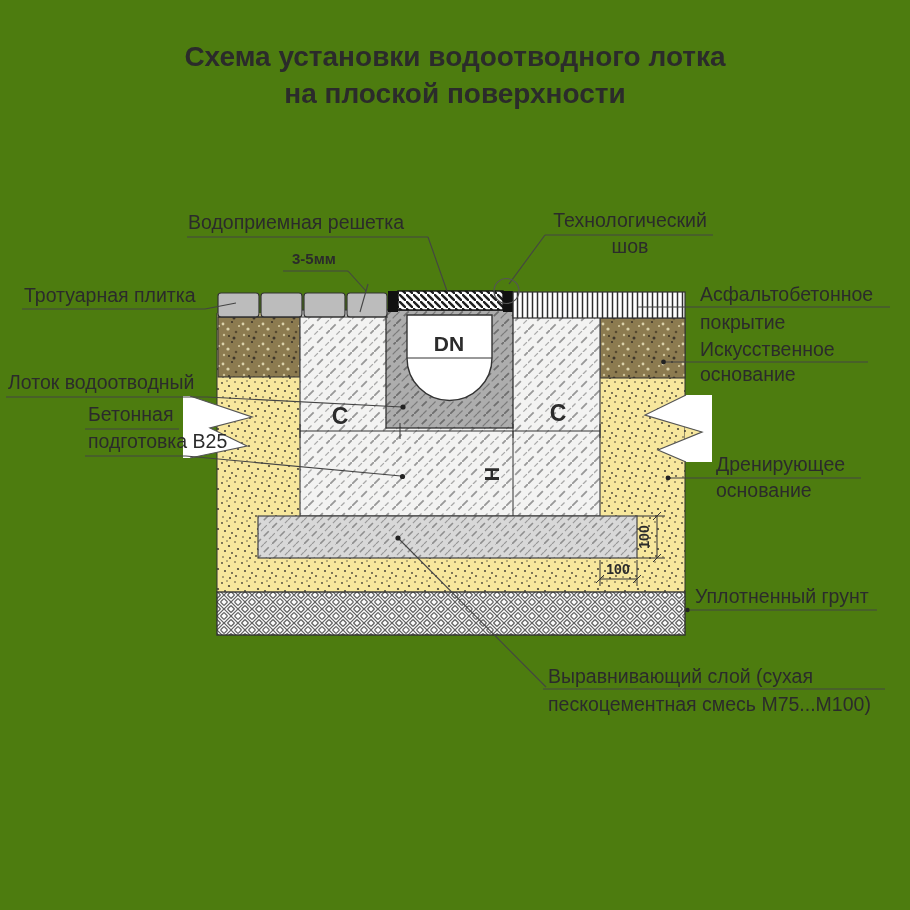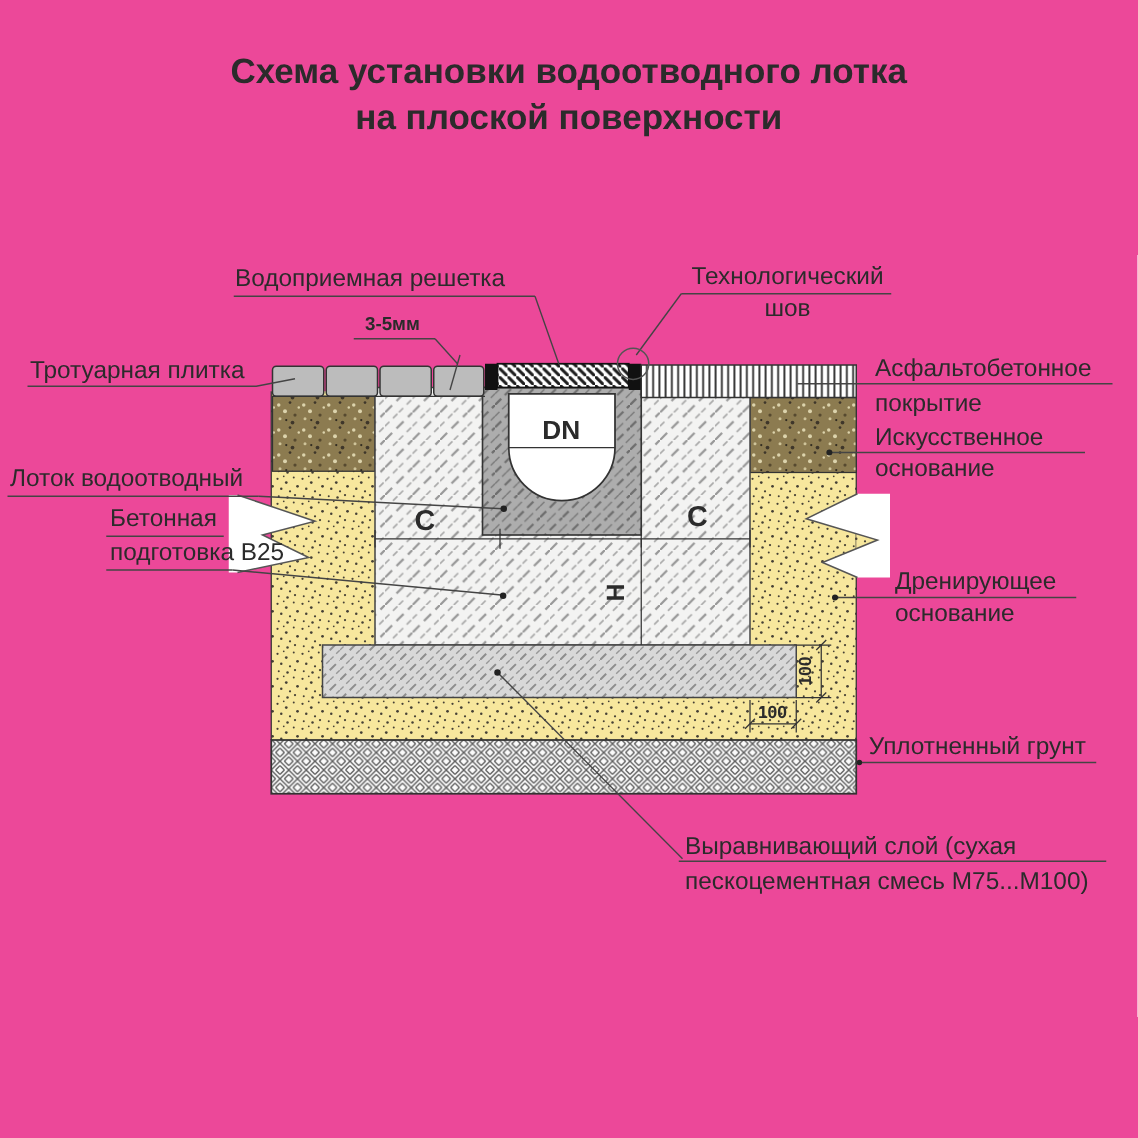--- a/index.html
+++ b/index.html
@@ -1,16 +1,16 @@
 <!DOCTYPE html>
 <html><head>
 <meta charset="utf-8">
 <style>
   html,body{margin:0;padding:0;background:#ffffff;}
-  #stage{width:910px;height:910px;position:relative;background:#ec4899;overflow:hidden;}
+  #stage{width:910px;height:910px;position:relative;background:#4d7c0f;overflow:hidden;}
   svg{display:block;}
   text{font-family:"Liberation Sans","DejaVu Sans",sans-serif;fill:#2b2b2b;}
   .title{font-size:28px;font-weight:bold;}
   .lbl{font-size:19.5px;}
   .dim{font-weight:bold;}
   .ldr{stroke:#444;stroke-width:1.1;fill:none;}
   .thin{stroke:#333;stroke-width:1;fill:none;}
 </style>
 </head>
 <body>

